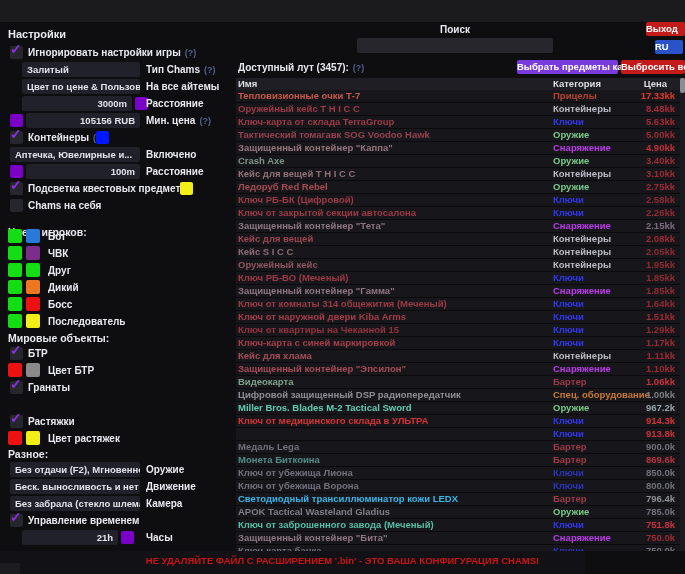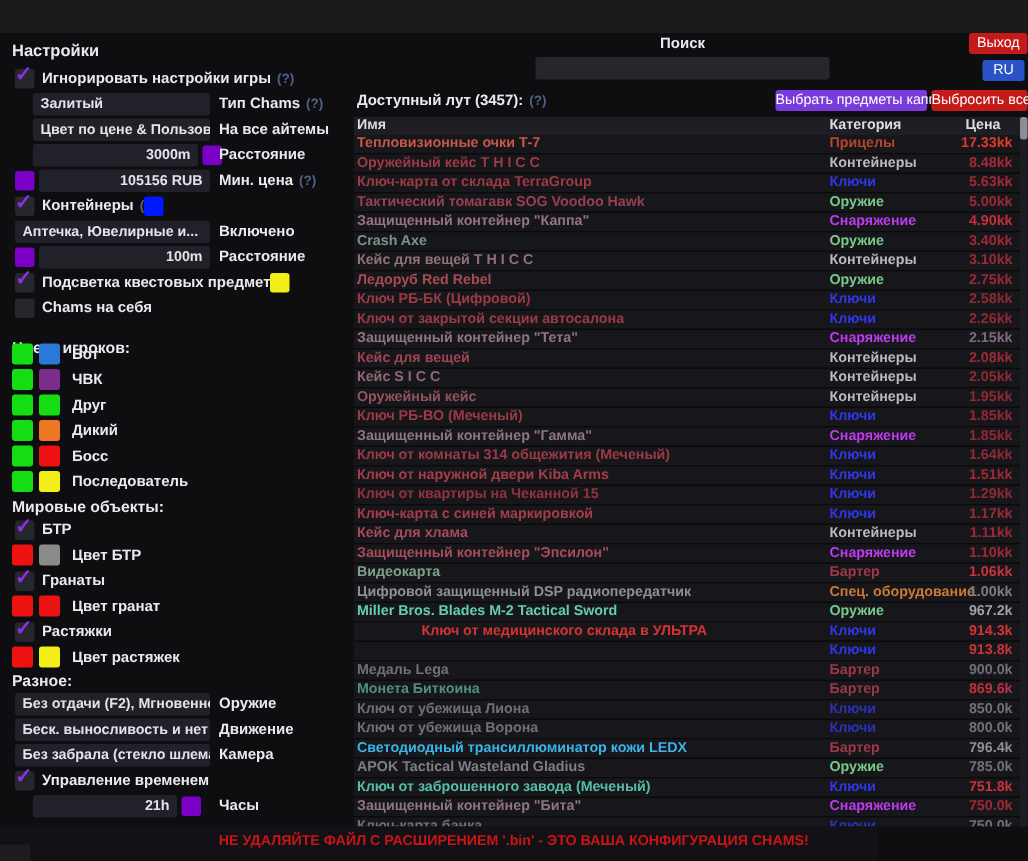--- a/index.html
+++ b/index.html
@@ -26,23 +26,23 @@
   .pair-sw2 { position:absolute; left:18px; top:0; width:14px; height:14px; border-radius:2px; }
   .pair-lbl { position:absolute; left:40px; top:2px; font-size:10px; font-weight:700; color:#e9eaef; white-space:nowrap; }
 
   
   .loot { position:absolute; left:236px; top:22px; width:449px; height:552px; }
   .search-lbl { position:absolute; left:121px; top:2px; width:196px; text-align:center;
                 font-size:10px; font-weight:700; color:#e9eaef; }
   .search-input { position:absolute; left:121px; top:16px; width:196px; height:15px;
                   background:#26262c; border:none; border-radius:2px; color:#e9eaef;
                   font-size:10px; font-family:"Liberation Sans",sans-serif; padding:0 5px; }
-  .btn { position:absolute; border:none; border-radius:2px; color:#fff; font-weight:400;
+  .btn { position:absolute; border:none; border-radius:2px; color:#fff; font-weight:700;
          font-size:9.5px; font-family:"Liberation Sans",sans-serif; line-height:14px;
-         text-align:center; cursor:pointer; white-space:nowrap; }
+         text-align:left; cursor:pointer; white-space:nowrap; }
   .btn-exit { left:410px; top:0px; width:39px; height:14px; background:#c41a1a; }
   .btn-ru   { left:419px; top:18px; width:28px; height:14px; background:#2a53c8; }
   .btn-kappa{ left:281px; top:38px; width:101px; height:14px; background:#7a3bdc; }
   .btn-drop { left:385px; top:38px; width:64px;  height:14px; background:#c41a1a; }
   .loot-count { position:absolute; left:2px; top:40px; font-size:10px; font-weight:700; color:#e9eaef; }
   .thead { position:absolute; left:0; top:56px; width:449px; height:12px; background:#1e1e24; }
   .th { position:absolute; top:0; font-size:9.5px; font-weight:700; color:#dedfe6; line-height:12px; }
   .tbody { position:absolute; left:0; top:68px; width:449px; height:461px; overflow:hidden; }
   .trow { position:relative; height:13px; background:#17171b; border-bottom:1px solid #0a0a0d; }
   .tc { position:absolute; top:0; font-size:9.5px; font-weight:700; line-height:12px; white-space:nowrap; }
@@ -171,25 +171,20 @@
     <div class="pair-sw1" style="background: rgb(238, 17, 17);"></div>
     <div class="pair-sw2" style="background: rgb(138, 138, 138);"></div>
     <div class="pair-lbl">Цвет БТР</div>
   </div>
   <div class="prow" style="top:358px">
     <div class="cb">
         <span class="chk">✓</span>
       </div>
     <div class="cb-lbl">Гранаты</div>
   </div>
-  <div class="prow" style="top:375px">
-    <div class="pair-sw1" style="background: rgb(238, 17, 17);"></div>
-    <div class="pair-sw2" style="background: rgb(238, 17, 17);"></div>
-    <div class="pair-lbl">Цвет гранат</div>
-  </div>
   <div class="prow" style="top:392px">
     <div class="cb">
         <span class="chk">✓</span>
       </div>
     <div class="cb-lbl">Растяжки</div>
   </div>
   <div class="prow" style="top:409px">
     <div class="pair-sw1" style="background: rgb(238, 17, 17);"></div>
     <div class="pair-sw2" style="background: rgb(242, 238, 23);"></div>
     <div class="pair-lbl">Цвет растяжек</div>
@@ -358,21 +353,21 @@
         <div class="tc tc-name" style="color: rgb(142, 142, 150);">Цифровой защищенный DSP радиопередатчик</div>
         <div class="tc tc-cat" style="color: rgb(200, 122, 54);">Спец. оборудование</div>
         <div class="tc tc-price" style="color: rgb(126, 126, 134);">1.00kk</div>
       </div>
       <div class="trow">
         <div class="tc tc-name" style="color: rgb(99, 205, 178);">Miller Bros. Blades M-2 Tactical Sword</div>
         <div class="tc tc-cat" style="color: rgb(121, 201, 138);">Оружие</div>
         <div class="tc tc-price" style="color: rgb(154, 162, 170);">967.2k</div>
       </div>
       <div class="trow">
-        <div class="tc tc-name" style="color: rgb(214, 52, 52); margin-left: 43px;">Ключ от медицинского склада в УЛЬТРА</div>
+        <div class="tc tc-name" style="color: rgb(214, 52, 52);">Ключ от медицинского склада в УЛЬТРА</div>
         <div class="tc tc-cat" style="color: rgb(48, 55, 232);">Ключи</div>
         <div class="tc tc-price" style="color: rgb(214, 52, 52);">914.3k</div>
       </div>
       <div class="trow">
         <div class="tc tc-cat" style="color: rgb(48, 55, 232);">Ключи</div>
         <div class="tc tc-price" style="color: rgb(200, 51, 62);">913.8k</div>
       </div>
       <div class="trow">
         <div class="tc tc-name" style="color: rgb(112, 112, 122);">Медаль Lega</div>
         <div class="tc tc-cat" style="color: rgb(156, 56, 72);">Бартер</div>

